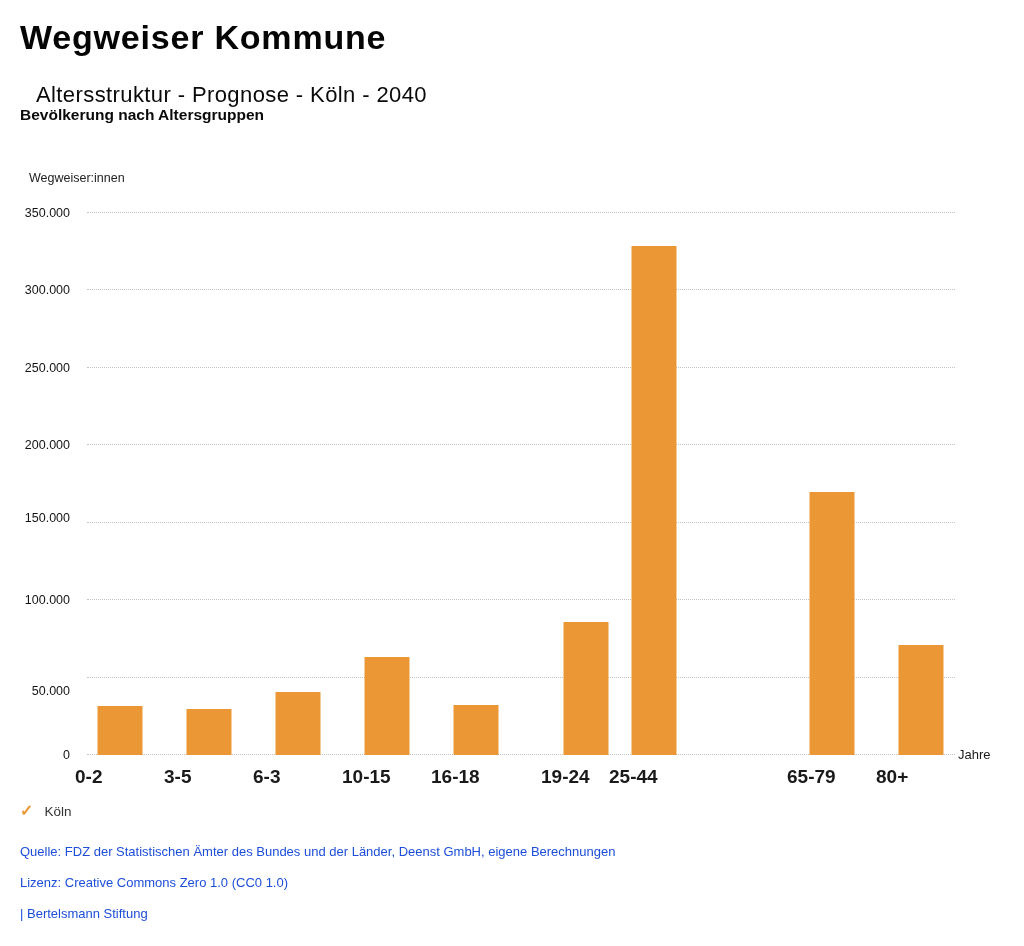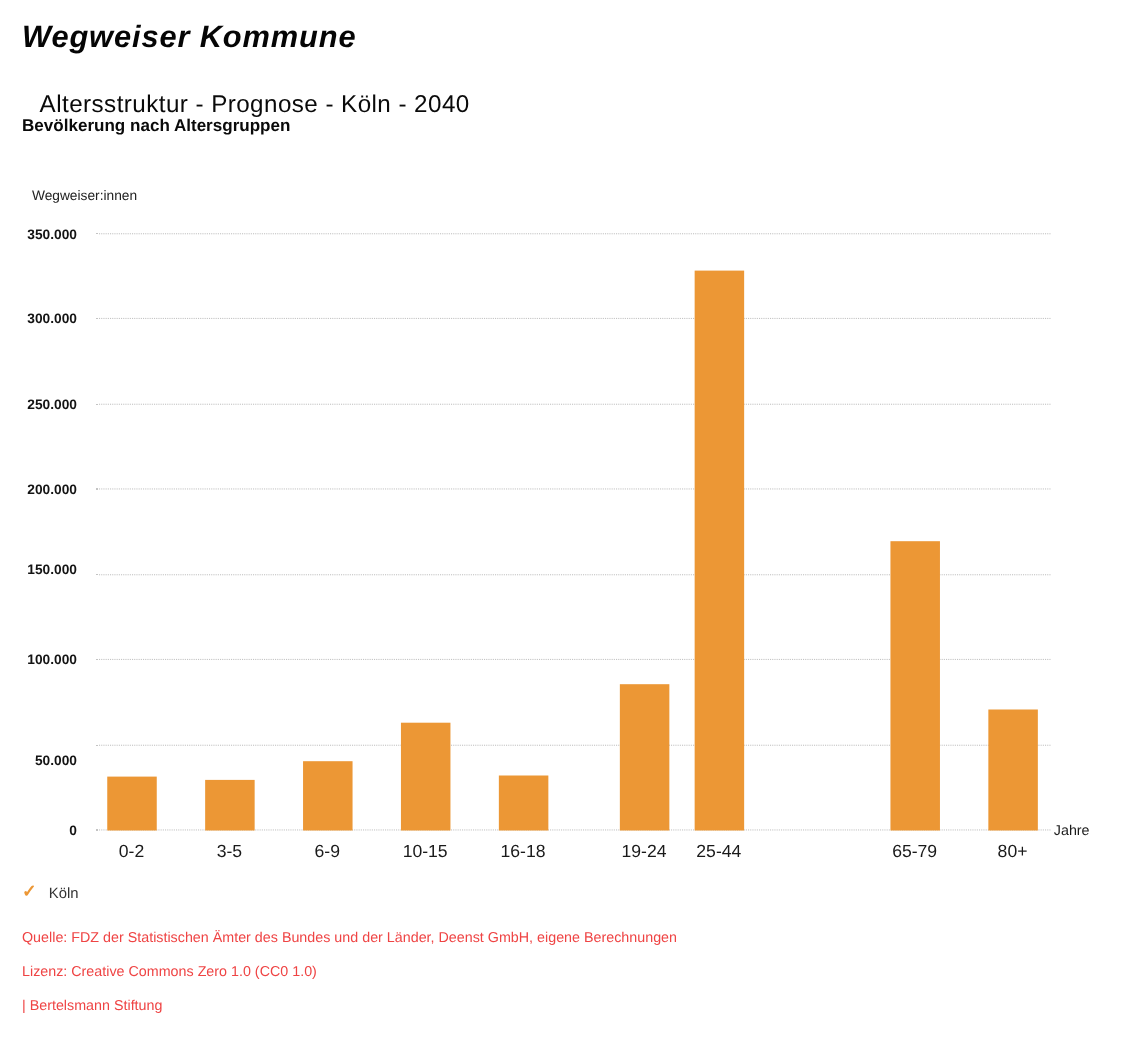--- a/index.html
+++ b/index.html
@@ -11,25 +11,24 @@
     background: #ffffff;
     font-family: "Liberation Sans", sans-serif;
     color: #111111;
     overflow: hidden;
   }
   .page-title {
     position: absolute;
     left: 20px;
     top: 18px;
     margin: 0;
-    font-size: 28px;
+    font-size: 34px;
     font-weight: 700;
     letter-spacing: 0.8px;
     color: #050505;
-    font-style: italic;
   }
   .chart-title {
     position: absolute;
     left: 20px;
     top: 66px;
     margin: 16px;
     font-size: 22px;
     font-weight: 400;
     letter-spacing: 0.4px;
     color: #0a0a0a;
@@ -58,21 +57,20 @@
     height: 542px;
   }
   .ytick {
     position: absolute;
     right: 0;
     width: 100%;
     text-align: right;
     font-size: 12.5px;
     line-height: 16px;
     color: #141414;
-    font-weight: bold;
   }
   .plot-area {
     position: absolute;
     left: 75px;
     top: 213px;
     width: 890px;
     height: 542px;
   }
   .gridline {
     position: absolute;
@@ -90,23 +88,24 @@
     position: absolute;
     bottom: 0;
     left: 50%;
     transform: translateX(-50%);
     width: 45px;
   }
   .xtick {
     position: absolute;
     top: calc(100% + 11px);
     width: 100%;
-    text-align: center;
-    font-size: 16px;
+    text-align: left;
+    font-size: 19px;
     color: #1a1a1a;
+    font-weight: bold;
   }
   .x-axis-title {
     position: absolute;
     left: 883px;
     bottom: -8px;
     font-size: 13px;
     line-height: 16px;
     color: #1a1a1a;
     white-space: nowrap;
   }
@@ -125,21 +124,21 @@
     line-height: 16px;
   }
   .legend-label {
     font-size: 13.5px;
     color: #333333;
   }
   .footer-line {
     position: absolute;
     left: 20px;
     font-size: 13px;
-    color: #ef4444;
+    color: #1d4ed8;
     white-space: nowrap;
     text-align: right;
   }
   .footer-source { top: 844px; }
   .footer-license { top: 875px; }
   .footer-attribution { top: 906px; }
 </style>
 </head>
 <body>
 
@@ -175,21 +174,21 @@
       <div class="band" style="left: 0px; width: 89px;">
         <div class="bar" style="height: 48.78px; background: rgb(236, 151, 53);"></div>
         <div class="xtick">0-2</div>
       </div>
       <div class="band" style="left: 89px; width: 89px;">
         <div class="bar" style="height: 46.4571px; background: rgb(236, 151, 53);"></div>
         <div class="xtick">3-5</div>
       </div>
       <div class="band" style="left: 178px; width: 89px;">
         <div class="bar" style="height: 63.4914px; background: rgb(236, 151, 53);"></div>
-        <div class="xtick">6-9</div>
+        <div class="xtick">6-3</div>
       </div>
       <div class="band" style="left: 267px; width: 89px;">
         <div class="bar" style="height: 98.3343px; background: rgb(236, 151, 53);"></div>
         <div class="xtick">10-15</div>
       </div>
       <div class="band" style="left: 356px; width: 89px;">
         <div class="bar" style="height: 50.3286px; background: rgb(236, 151, 53);"></div>
         <div class="xtick">16-18</div>
       </div>
       <div class="band" style="left: 466px; width: 89px;">

